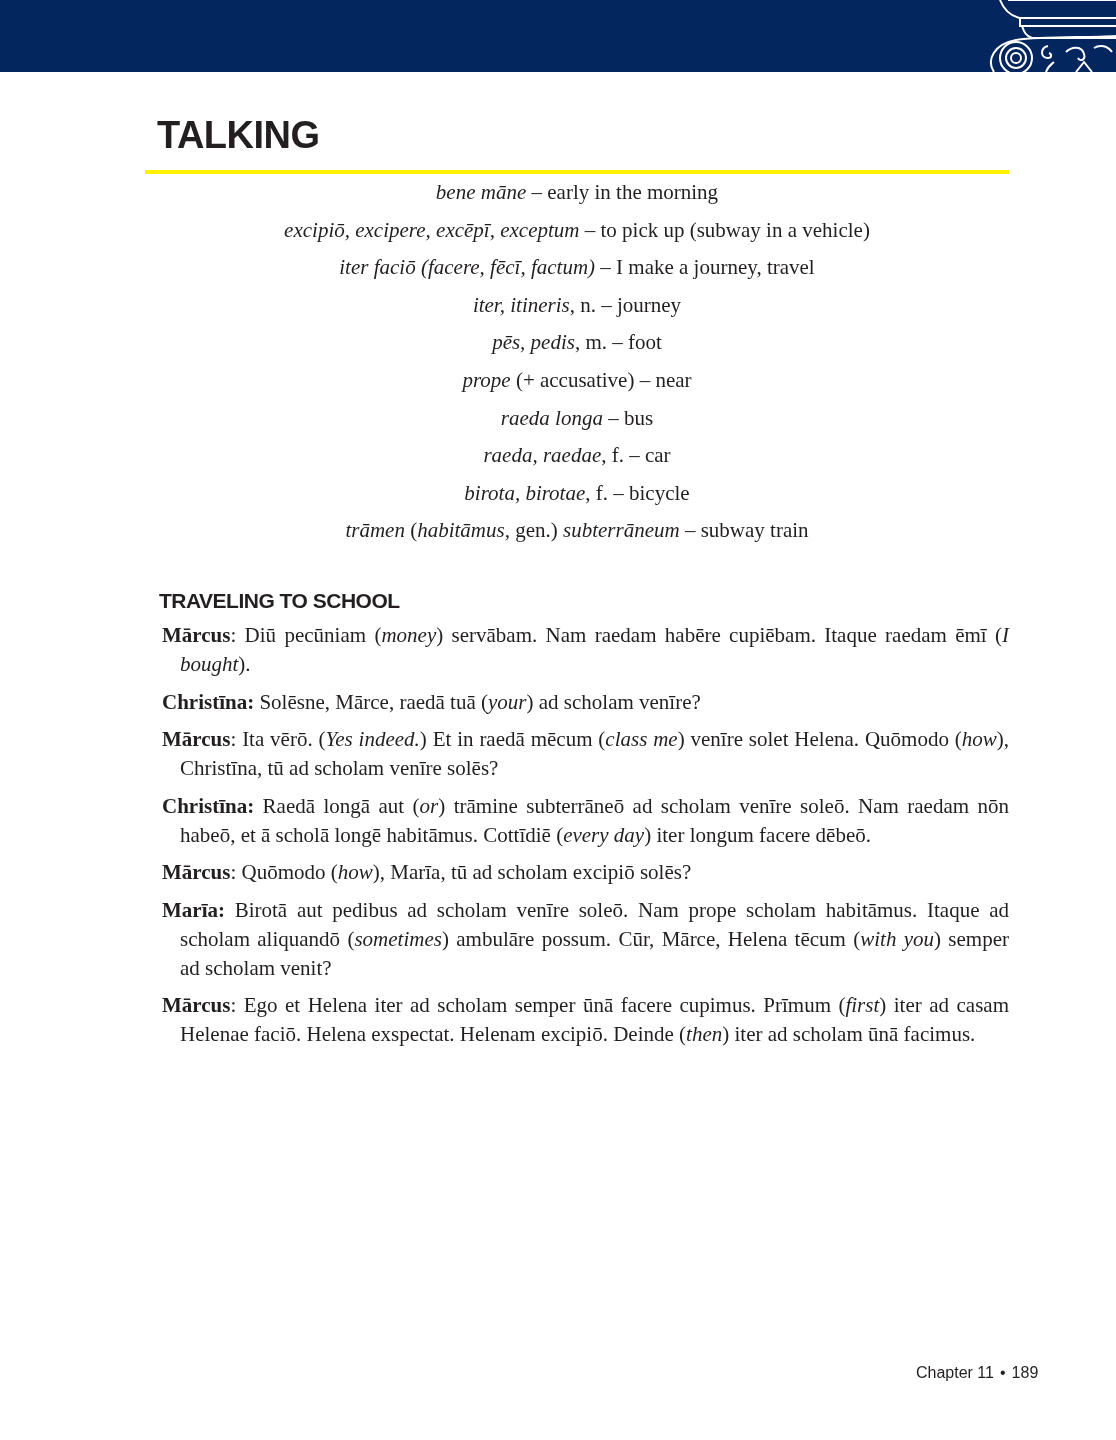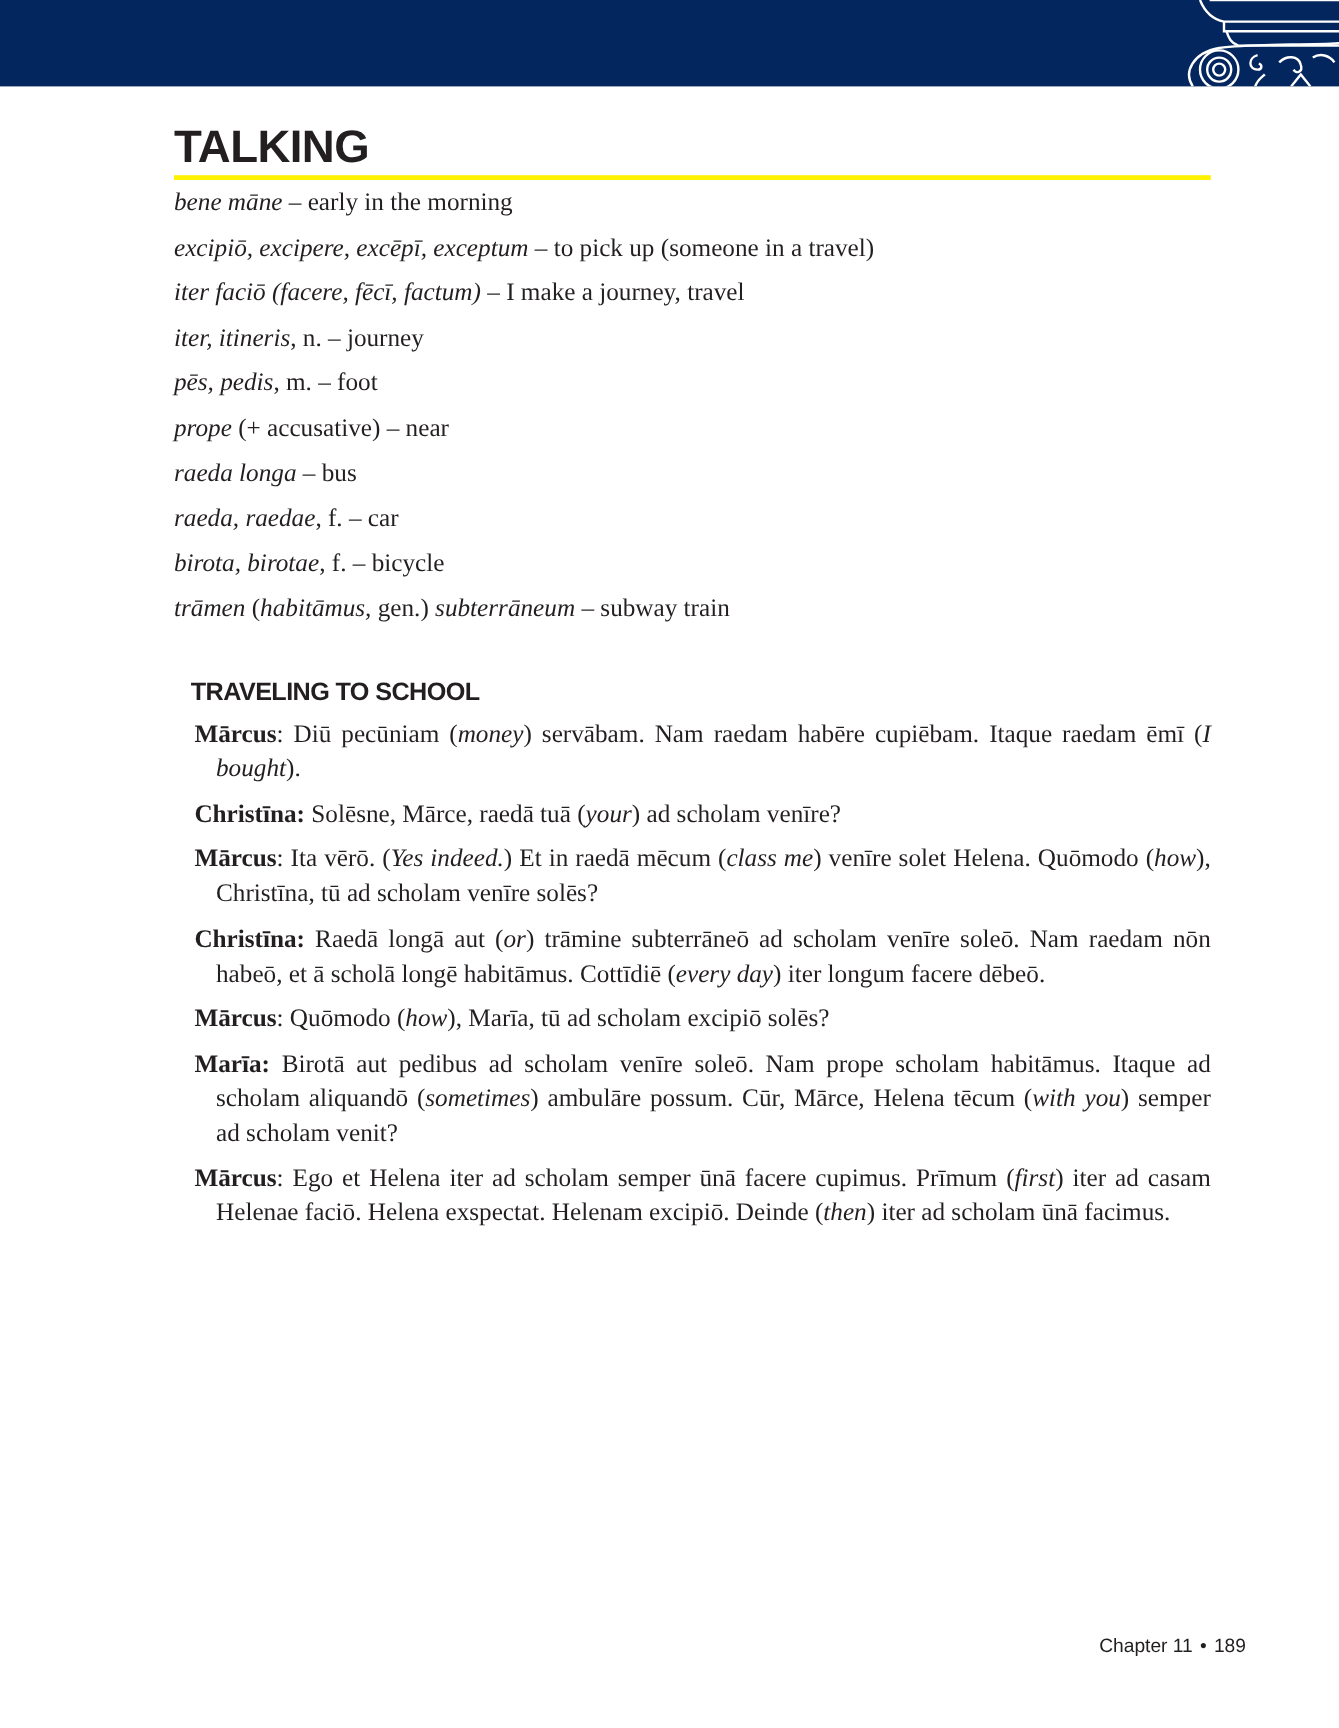--- a/index.html
+++ b/index.html
@@ -2,25 +2,25 @@
 <html><head>
 <meta charset="utf-8">
 <style>
   html, body { margin: 0; padding: 0; background: #ffffff; }
   body { width: 1116px; height: 1440px; position: relative; overflow: hidden;
          font-family: "Liberation Serif", "DejaVu Serif", serif; color: #231f20; }
   .banner { position: absolute; left: 0; top: 0; width: 1116px; height: 72px; background: #03265e; }
   .banner svg { position: absolute; right: 0; top: 0; }
   .content { position: absolute; left: 145px; top: 100px; width: 864px; }
   h1.section { font-family: "Liberation Sans", "DejaVu Sans", sans-serif; font-weight: bold;
-               font-size: 38px; margin: 0; line-height: 46px; letter-spacing: -0.5px; color: #231f20; }
+               font-size: 38px; margin: 12px; line-height: 46px; letter-spacing: -0.5px; color: #231f20; }
   .rule { height: 4px; background: #fff200; margin-top: 0px; margin-bottom: 4px; }
   .vocab { margin: 0; padding: 0; list-style: none; }
   .vocab li { font-size: 21px; line-height: 29px; margin: 0 0 8.6px 0;
-              padding-left: 36px; text-indent: -36px; }
+              padding-left: 36px; text-indent: -36px; text-align: center; }
   .vocab li .term { font-style: italic; }
   h2.section2 { font-family: "Liberation Sans", "DejaVu Sans", sans-serif; font-weight: bold;
                 font-size: 21px; margin: 40px 0 0 14px; line-height: 32px; letter-spacing: -0.5px; color: #231f20; }
   .dialogue { margin: 4px 0 0 0; padding: 0 0 0 17px; list-style: none; }
   .dialogue li { font-size: 21px; line-height: 29px; margin: 0 0 8.5px 0;
                  padding-left: 18px; text-indent: -18px; text-align: justify; }
   .dialogue .speaker { font-weight: bold; }
   .dialogue em { font-style: italic; }
   .footer { position: absolute; left: 916px; top: 1364px;
             font-family: "Liberation Sans", "DejaVu Sans", sans-serif; font-size: 16px; color: #231f20; }
@@ -46,21 +46,21 @@
     <path d="M108 48 C114 44 122 46 126 52"></path>
   </svg>
 </div>
 
 <div class="content">
   <h1 class="section">TALKING</h1>
   <div class="rule"></div>
 
   <ul class="vocab">
     <li><span class="term">bene māne</span><span> – early in the morning</span></li>
-    <li><span class="term">excipiō, excipere, excēpī, exceptum</span><span> – to pick up (someone in a travel)</span></li>
+    <li><span class="term">excipiō, excipere, excēpī, exceptum</span><span> – to pick up (subway in a vehicle)</span></li>
     <li><span class="term">iter faciō (facere, fēcī, factum)</span><span> – I make a journey, travel</span></li>
     <li><span class="term">iter, itineris</span><span>, n. – journey</span></li>
     <li><span class="term">pēs, pedis</span><span>, m. – foot</span></li>
     <li><span class="term">prope</span><span> (+ accusative) – near</span></li>
     <li><span class="term">raeda longa</span><span> – bus</span></li>
     <li><span class="term">raeda, raedae</span><span>, f. – car</span></li>
     <li><span class="term">birota, birotae</span><span>, f. – bicycle</span></li>
     <li><span class="term">trāmen</span><span> (</span><span class="term">habitāmus,</span><span> gen.) </span><span class="term">subterrāneum</span><span> – subway train</span></li>
   </ul>
 

